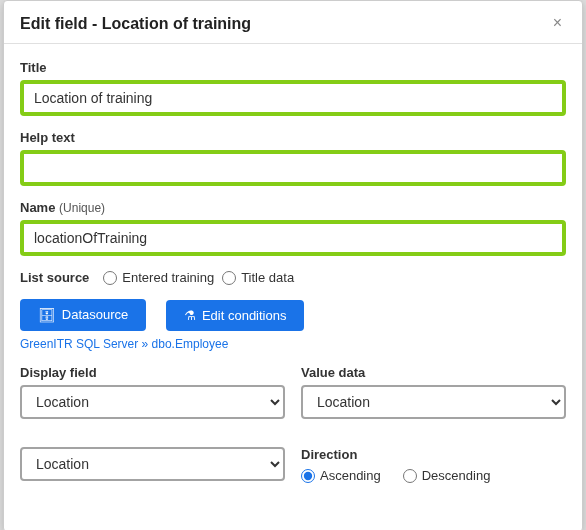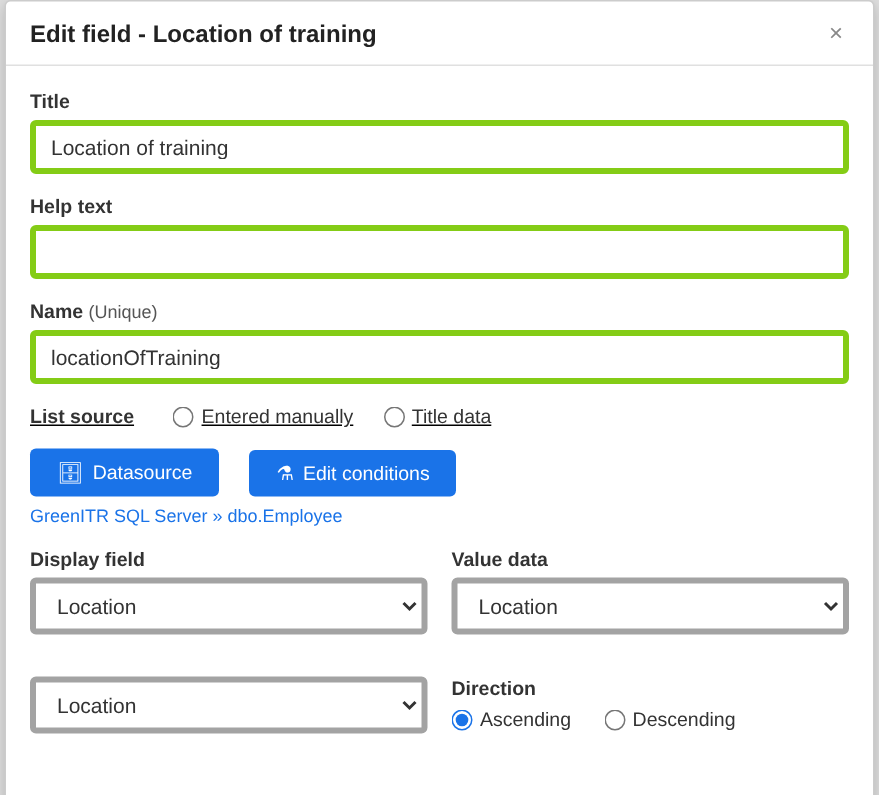--- a/index.html
+++ b/index.html
@@ -66,23 +66,22 @@
       padding: 6px 10px;
       border: 4px solid #84cc16;
       border-radius: 4px;
       font-size: 14px;
       color: #333;
       outline: none;
     }
     .list-source-row {
       display: flex;
       align-items: flex-end;
-      gap: 20px;
-      margin-bottom: 14px;
-      text-decoration: underline;
+      gap: 8px;
+      margin-bottom: 14px;
     }
     .list-source-label {
       font-size: 13px;
       font-weight: bold;
       color: #333;
       margin-right: 6px;
     }
     .radio-option {
       display: flex;
       align-items: center;
@@ -124,21 +123,21 @@
     }
     .two-col {
       display: grid;
       grid-template-columns: 1fr 1fr;
       gap: 16px;
       margin-bottom: 14px;
     }
     .select-field {
       width: 100%;
       padding: 6px 10px;
-      border: 4px solid #a3a3a3;
+      border: 2px solid #a3a3a3;
       border-radius: 4px;
       font-size: 14px;
       color: #333;
       background: #fff;
       cursor: pointer;
       appearance: auto;
     }
     .direction-row {
       display: flex;
       align-items: center;
@@ -179,21 +178,21 @@
         <span>Name</span>
         <span class="note">(Unique)</span>
       </label>
       <input class="form-input" type="text" value="locationOfTraining" style="">
     </div>
 
     <div class="list-source-row">
       <span class="list-source-label">List source</span>
       <label class="radio-option">
         <input type="radio" name="list_source" style="">
-        <span>Entered manually</span>
+        <span>Entered training</span>
       </label>
       <label class="radio-option">
         <input type="radio" name="list_source" style="">
         <span>Title data</span>
       </label>
     </div>
 
     <div class="buttons-row">
       <button class="btn-blue">
         <span class="icon-db"></span>

